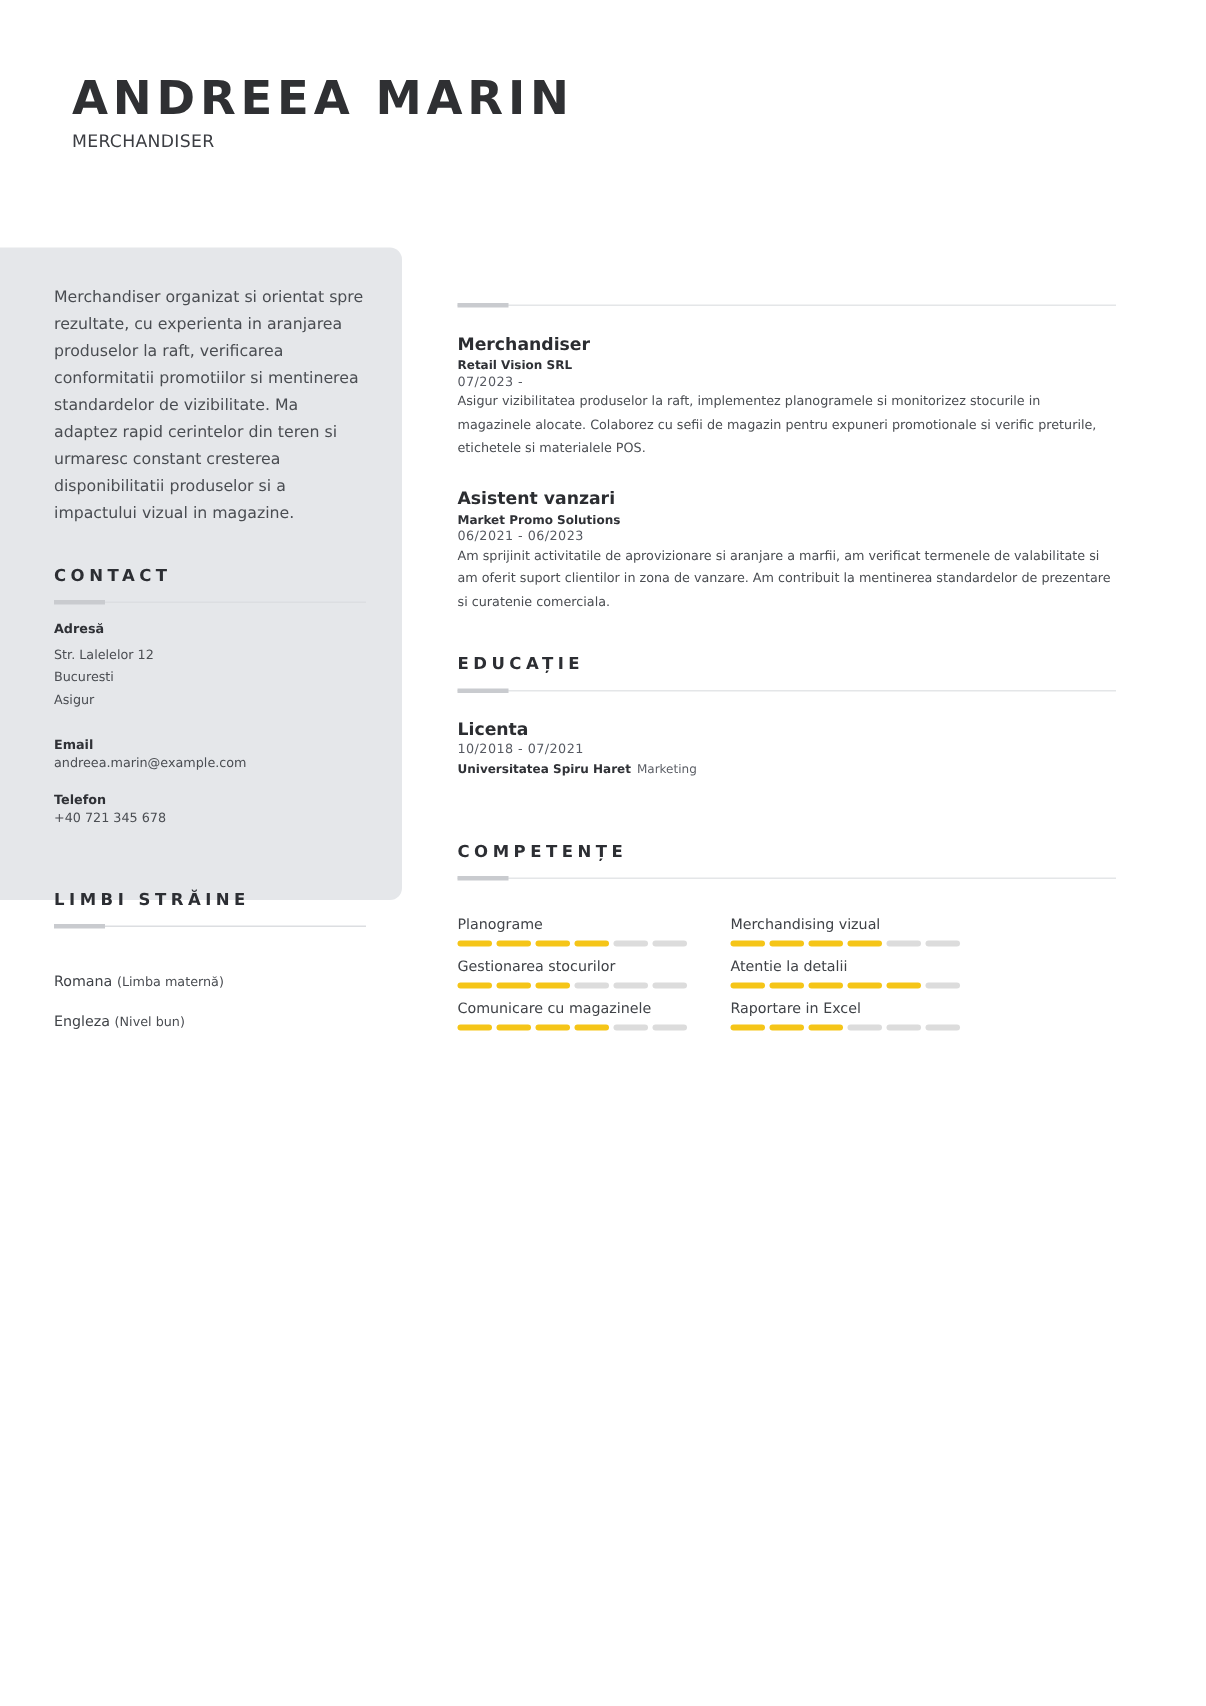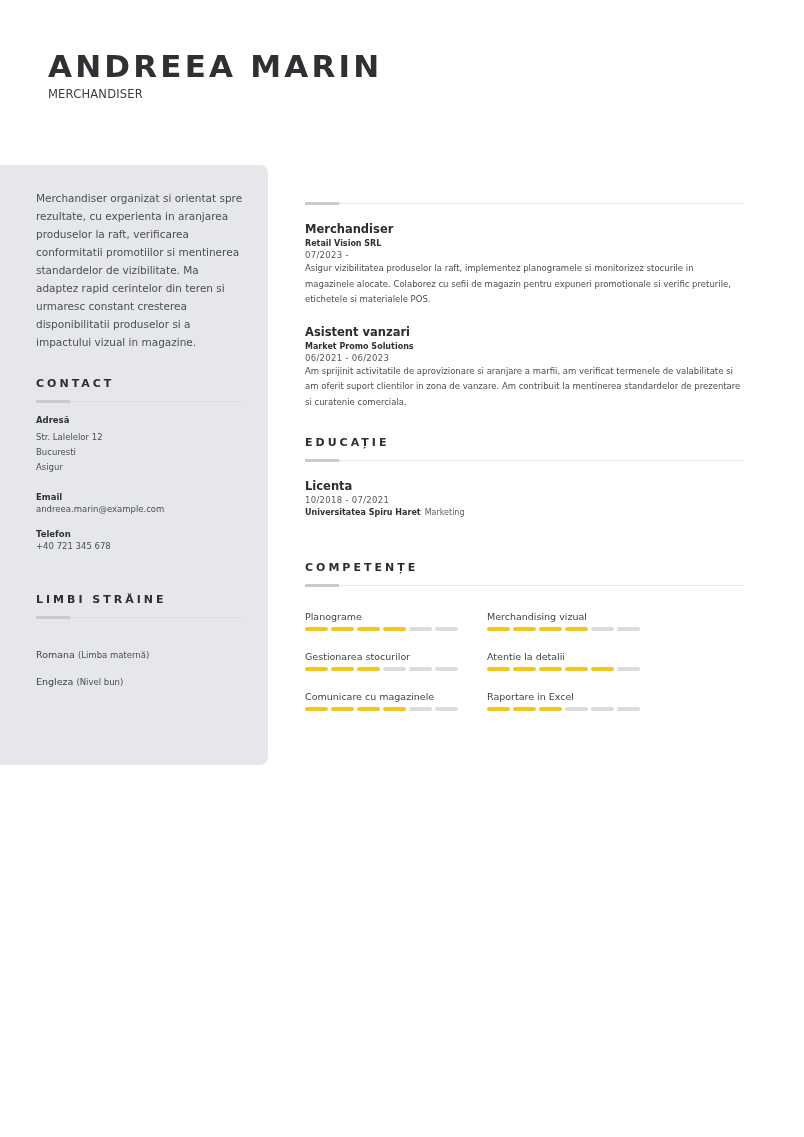--- a/index.html
+++ b/index.html
@@ -3,21 +3,21 @@
 <meta charset="utf-8">
 <style>
   * { box-sizing: border-box; margin: 0; padding: 0; }
   html, body { width: 804px; height: 1137px; background: #ffffff; }
   body { font-family: "DejaVu Sans", "Liberation Sans", sans-serif; color: #333538; position: relative; overflow: hidden; }
 
   .header { position: absolute; left: 48px; top: 48px; }
   .name { font-family: "DejaVu Sans", sans-serif; font-weight: bold; font-size: 31px; letter-spacing: 3.2px; color: #2f3033; line-height: 36px; }
   .title { font-size: 11.5px; color: #3b3d42; letter-spacing: 0.2px; margin-top: 3px; }
 
-  .sidebar { position: absolute; left: 0; top: 165px; width: 268px; height: 600px; background: #e5e7ea; border-radius: 0 8px 8px 0; }
+  .sidebar { position: absolute; left: 0; top: 165px; width: 268px; height: 435px; background: #e5e7ea; border-radius: 0 8px 8px 0; }
   .sidebar-inner { position: absolute; left: 36px; top: 0; width: 208px; }
   .summary { position: absolute; top: 24px; left: 0; width: 208px; font-size: 10.5px; line-height: 18px; color: #4a4d52; }
 
   .sec-title { font-weight: bold; font-size: 11px; letter-spacing: 3px; color: #2c2e33; }
   .sec-rule { position: relative; height: 3px; margin-top: 10px; }
   .sec-rule .line { position: absolute; left: 0; right: 0; top: 1px; height: 1px; background: #dcdee1; }
   .sec-rule .accent { position: absolute; left: 0; top: 0; width: 34px; height: 3px; background: #c9cbcf; }
 
   .contact { position: absolute; top: 212px; left: 0; width: 208px; }
   .lbl { font-size: 8.5px; font-weight: bold; color: #2f3136; }
@@ -30,21 +30,21 @@
   .main { position: absolute; left: 305px; top: 192px; width: 439px; }
   .main .sec-rule .line { background: #e4e6e8; }
   .job-title { font-size: 11.5px; font-weight: bold; color: #2b2d31; }
   .company { font-size: 8px; font-weight: bold; color: #2f3136; margin-top: 3px; }
   .dates { font-size: 8.5px; color: #555860; margin-top: 2px; letter-spacing: 0.3px; }
   .desc { font-size: 8.5px; line-height: 15.5px; color: #4a4d52; margin-top: 1px; }
   .school { font-size: 8px; color: #2f3136; margin-top: 3px; }
   .school b { font-weight: bold; }
   .school span { color: #5b5e65; font-weight: normal; margin-left: 4px; }
 
-  .skills { display: grid; grid-template-columns: 182px 182px; row-gap: 20px; margin-top: 24px; }
+  .skills { display: grid; grid-template-columns: 182px 182px; row-gap: 8px; margin-top: 24px; }
   .skill-name { font-size: 9.5px; color: #3f4247; }
   .bars { display: flex; gap: 3px; margin-top: 5px; }
   .bar { width: 23px; height: 4px; border-radius: 2px; background: #dcdcdc; }
   .bar.on { background: #f5c518; }
 </style>
 </head>
 <body>
 
 <div class="header">
   <div class="name">ANDREEA MARIN</div>

